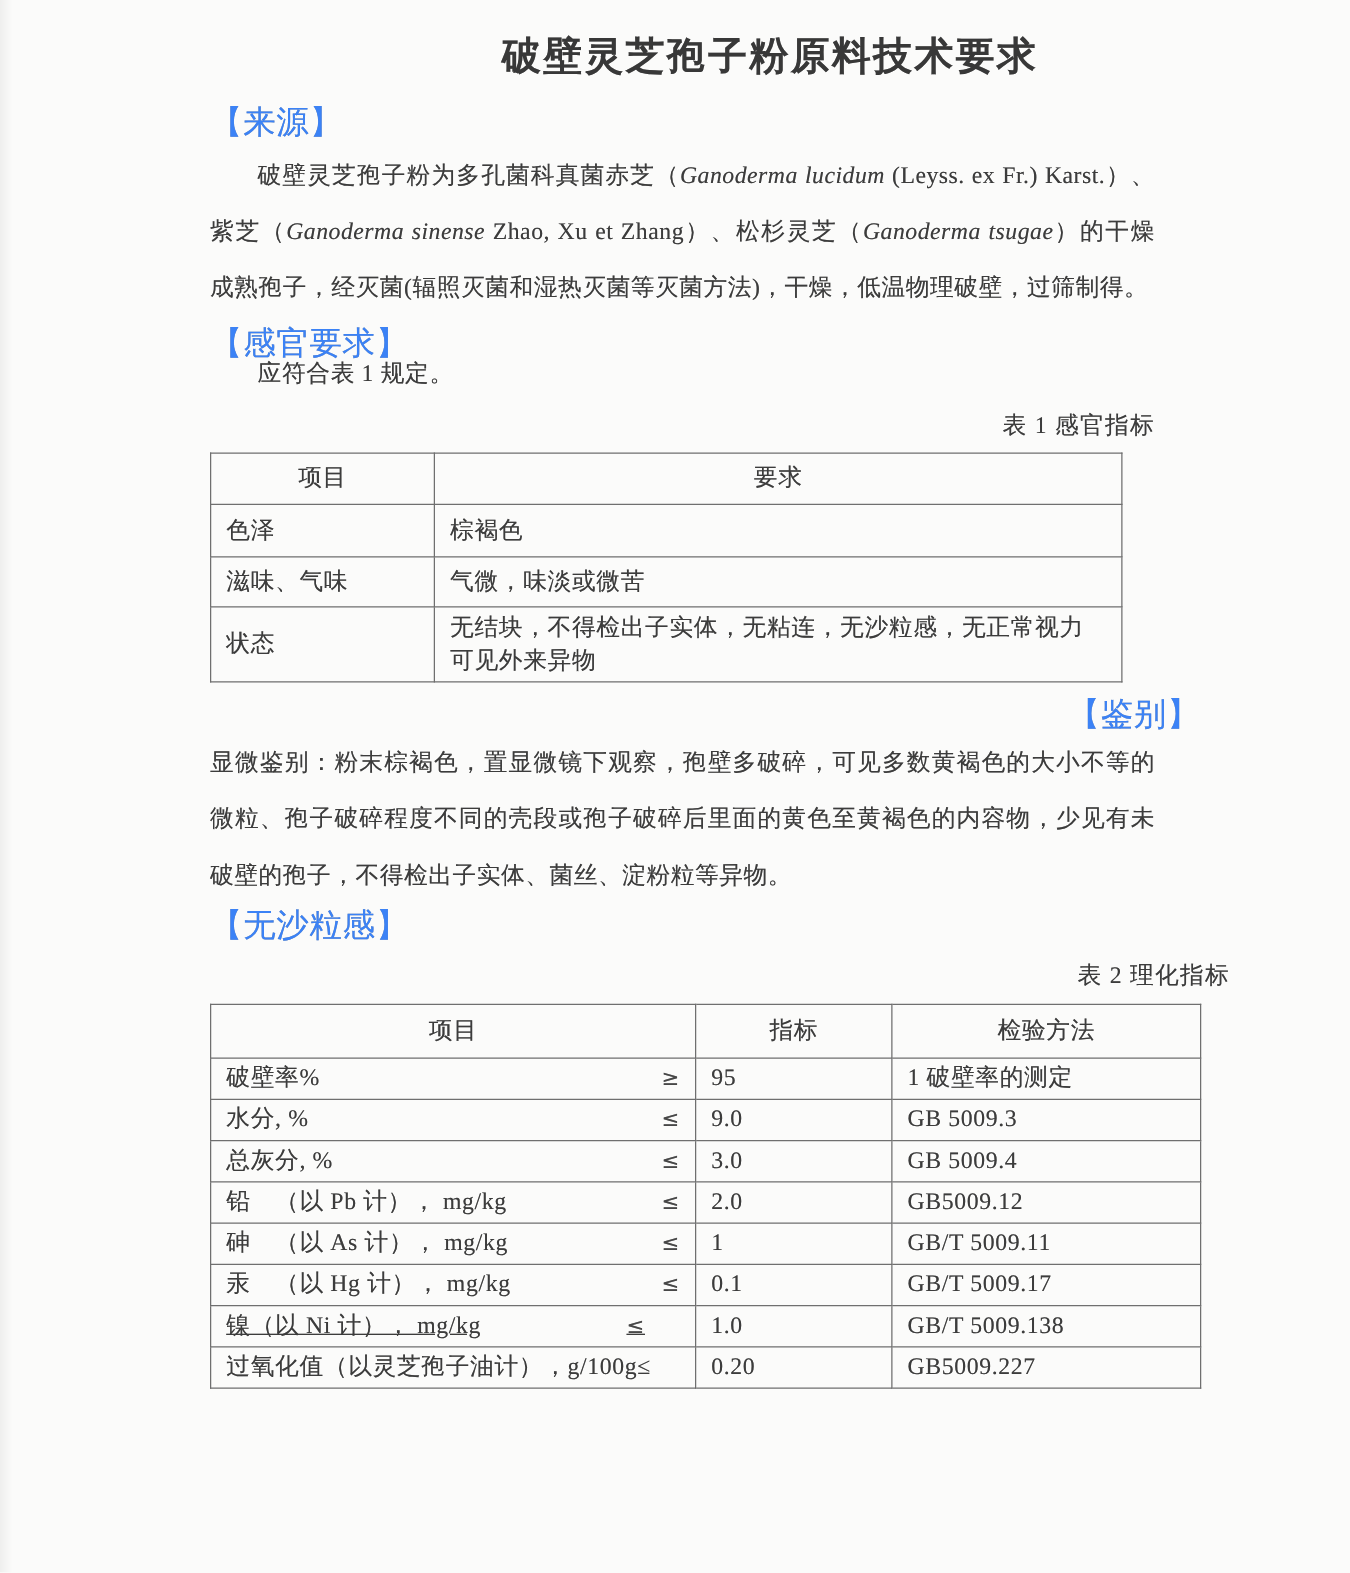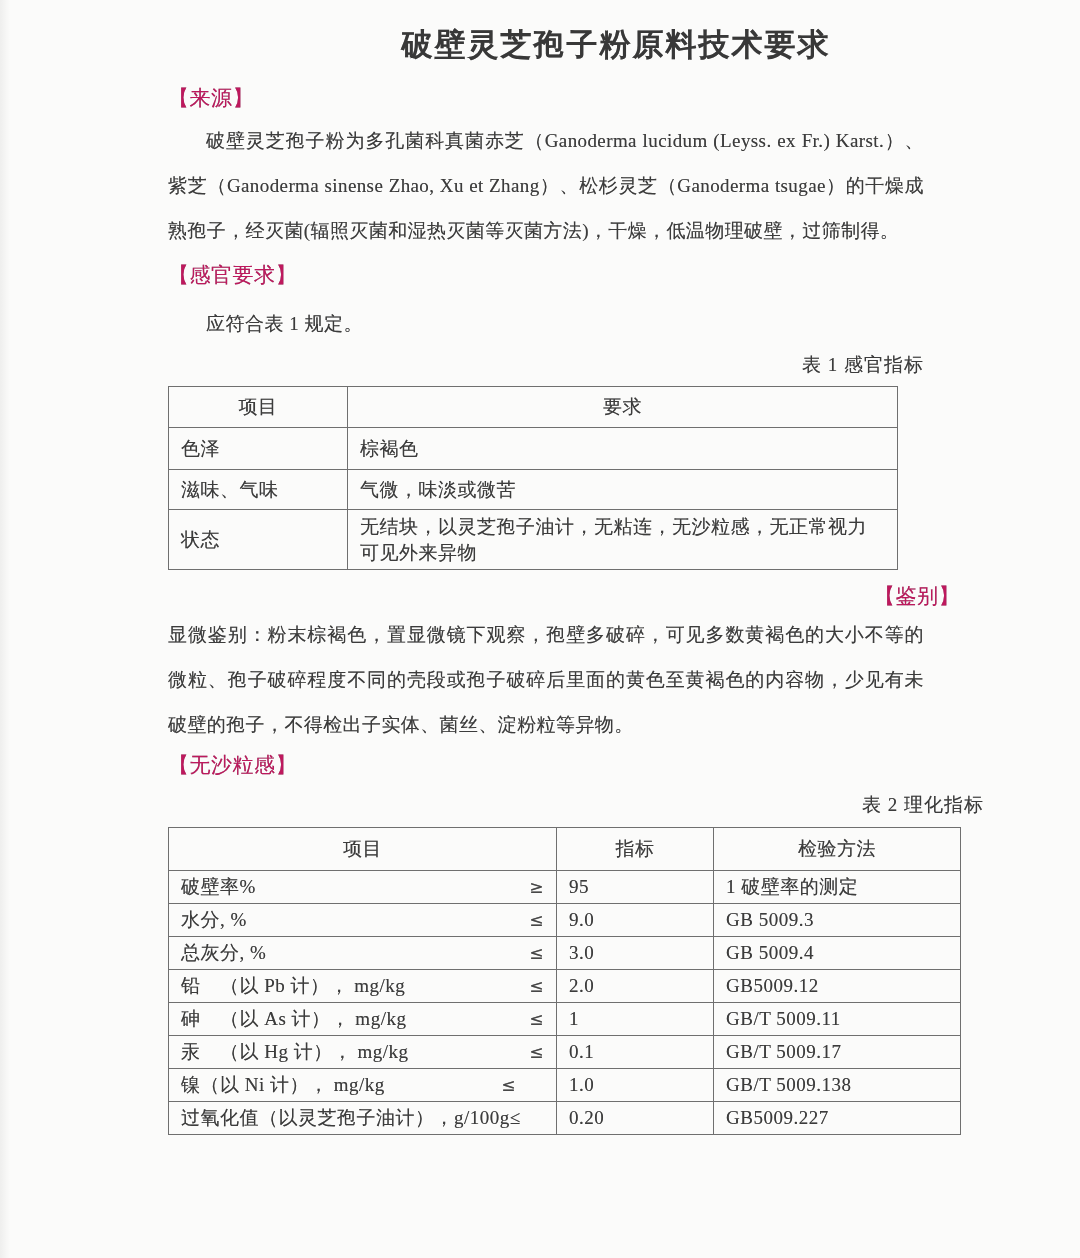--- a/index.html
+++ b/index.html
@@ -32,38 +32,38 @@
     font-family:"Liberation Sans","DejaVu Sans",sans-serif;
     font-weight:700;
     font-size:31px;
     letter-spacing:2px;
     color:#383838;
     text-align:center;
     padding-left:104px;   
     line-height:38px;
   }
   .sec-heading{
-    font-size:21px;
+    font-size:26px;
     margin-top:22px;
     line-height:24px;
-    color:#be185d;
+    color:#3b82f6;
     letter-spacing:.5px;
   }
   .para{
     margin-top:8px;
     width:756px;
     line-height:45px;
     text-align:justify;
     text-justify:inter-ideograph;
     letter-spacing:.4px;
   }
   .para.indent{text-indent:2em;}
-  .it{}
+  .it{font-style:italic;}
   .note-line{
-    margin-top:24px;
+    margin-top:0;
     line-height:26px;
     text-indent:2em;
     letter-spacing:.5px;
   }
   .tbl-caption{
     margin-top:16px;
     line-height:24px;
     text-align:right;
     letter-spacing:1px;
   }
@@ -95,21 +95,21 @@
   
   #physchem-table{width:792px;margin-top:10px;}
   #physchem-table col.c1{width:388px;}
   #physchem-table col.c2{width:157px;}
   #physchem-table col.c3{width:247px;}
   #physchem-table thead tr{height:43px;}
   #physchem-table tbody tr{height:33px;}
   #physchem-table td.spec-item .cellflex{
     display:flex;justify-content:space-between;align-items:center;
   }
-  #physchem-table tr.inset td.spec-item .cellflex{padding-right:28px;}
+  #physchem-table tr.inset td.spec-item .cellflex{padding-right:28px;text-decoration:underline;}
   .sym{font-family:"DejaVu Sans",sans-serif;font-size:17px;color:#474747;}
   .spacer-identification{margin-top:14px;text-align:right;}
   .para.tight{margin-top:4px;}
   .heading-phys{margin-top:6px;}
 </style>
 </head>
 <body>
 
 <div class="page">
 
@@ -137,21 +137,21 @@
         <tr>
           <td>色泽</td>
           <td>棕褐色</td>
         </tr>
         <tr>
           <td>滋味、气味</td>
           <td>气微，味淡或微苦</td>
         </tr>
         <tr>
           <td>状态</td>
-          <td>无结块，以灵芝孢子油计，无粘连，无沙粒感，无正常视力可见外来异物</td>
+          <td>无结块，不得检出子实体，无粘连，无沙粒感，无正常视力可见外来异物</td>
         </tr>
       </tbody>
   </table>
 
   <div class="sec-heading spacer-identification">【鉴别】</div>
   <p class="para tight">显微鉴别：粉末棕褐色，置显微镜下观察，孢壁多破碎，可见多数黄褐色的大小不等的微粒、孢子破碎程度不同的壳段或孢子破碎后里面的黄色至黄褐色的内容物，少见有未破壁的孢子，不得检出子实体、菌丝、淀粉粒等异物。</p>
 
   <div class="sec-heading heading-phys">【无沙粒感】</div>
   <div class="tbl-caption cap-2">表 2  理化指标</div>
 

